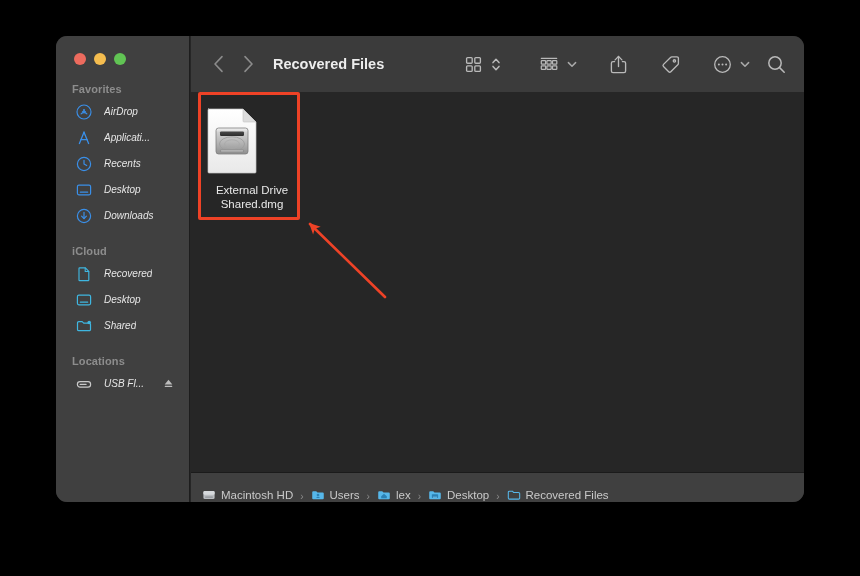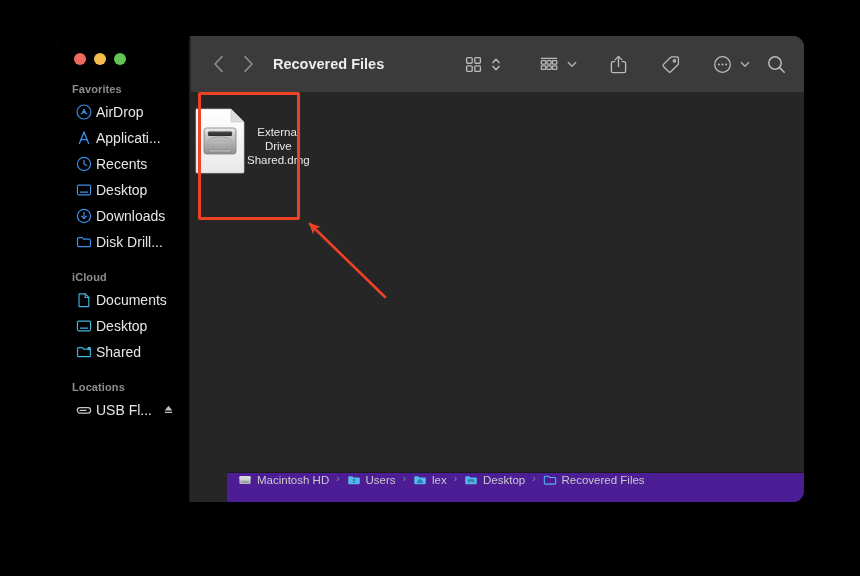--- a/index.html
+++ b/index.html
@@ -20,21 +20,21 @@
     border-radius: 11px;
     overflow: hidden;
     background: #262626;
     box-shadow: 0 12px 40px rgba(0,0,0,.75);
   }
 
   
   #sidebar {
     position: absolute; left: 0; top: 0;
     width: 134px; height: 100%;
-    background: #000000;
+    background: #404040;
     border-right: 1px solid #1d1d1d;
     overflow: hidden;
   }
   #traffic-lights {
     position: absolute; left: 18px; top: 17px;
     display: flex; gap: 8px;
   }
   .tl { width: 12px; height: 12px; border-radius: 50%; display:block; }
   .tl-close { background: #ED6B5E; }
   .tl-min   { background: #F5BD4F; }
@@ -48,26 +48,27 @@
     padding: 0 0 4px 16px;
     margin-top: 17px;
     letter-spacing: .1px;
   }
   .sb-group:first-child .sb-header { margin-top: 0; }
 
   .sb-item {
     display: flex; align-items: center;
     height: 25px;
     padding: 0 8px 0 14px;
-    gap: 4px;
+    gap: 12px;
     color: #e6e6e6;
-    font-size: 14px;
+    font-size: 10px;
     white-space: nowrap;
     border-radius: 5px;
     margin: 0 6px 1px 6px;
+    font-style: italic;
   }
   .sb-item .sb-ic {
     width: 16px; height: 16px;
     flex: 0 0 16px;
     display: flex; align-items: center; justify-content: center;
   }
   .sb-item .sb-label { overflow: hidden; text-overflow: clip; }
   .sb-trail { margin-left: auto; display:flex; align-items:center; }
   svg { display: block; }
 
@@ -99,24 +100,24 @@
 
   
   #content {
     position: absolute;
     left: 135px; top: 56px; right: 0; bottom: 30px;
     background: #262626;
   }
   #icon-grid { position: absolute; left: 0; top: 0; padding: 8px 0 0 8px; }
 
   #file-item {
-    position: absolute; left: 0; top: 6px;
+    position: absolute; left: 12px; top: 6px;
     width: 98px;
     padding: 10px 2px 8px 2px;
-    display: flex; flex-direction: row; align-items: center;
+    display: flex; flex-direction: column; 
     text-align: center;
   }
   #file-icon-wrap { width: 54px; height: 66px; }
   #file-label {
     margin-top: 9px;
     font-size: 11.5px; line-height: 14px; color: #e8e8e8;
     width: 94px; word-wrap: break-word;
   }
 
   
@@ -133,26 +134,25 @@
     left: 296px; top: 210px;
     width: 100px; height: 96px;
     pointer-events: none;
   }
 
   
   #path-bar {
     position: absolute;
     left: 135px; right: 0; bottom: 0;
     height: 30px;
-    background: #4c1d95;
+    background: #404040;
     border-top: 1px solid #1b1b1b;
-    display: flex; align-items: flex-start;
+    display: flex; align-items: flex-end;
     padding-left: 11px;
     gap: 0;
-    margin-left: 36px;
   }
   .crumb {
     display: flex; align-items: center; gap: 5px;
     color: #c9c9c9; font-size: 11.5px;
     white-space: nowrap;
   }
   .crumb-ic { width:14px; height:14px; display:flex; align-items:center; justify-content:center; }
   .crumb-sep { color: #8a8a8a; font-size: 10px; margin: 0 7px; }
 </style>
 </head>
@@ -213,39 +213,31 @@
           <div class="sb-item">
             <span class="sb-ic">
               <svg width="16" height="16" viewBox="0 0 16 16" fill="none" stroke="#3a8fe8" stroke-width="1.25" stroke-linecap="round" stroke-linejoin="round">
                 <circle cx="8" cy="8" r="6.6" stroke-width="1.2"></circle>
                 <line x1="8" y1="4.4" x2="8" y2="10.5" stroke-width="1.2"></line>
                 <polyline points="5.6,8.2 8,10.7 10.4,8.2" stroke-width="1.2"></polyline>
               </svg>
             </span>
             <span class="sb-label">Downloads</span>
           </div>
-          <div class="sb-item">
-            <span class="sb-ic">
-              <svg width="16" height="16" viewBox="0 0 16 16" fill="none" stroke="#3a8fe8" stroke-width="1.25" stroke-linecap="round" stroke-linejoin="round">
-                <path d="M1.5 4.9 a1.3 1.3 0 0 1 1.3 -1.3 H6.2 l1.5 1.6 H13.2 a1.3 1.3 0 0 1 1.3 1.3 V11.4 a1.3 1.3 0 0 1 -1.3 1.3 H2.8 A1.3 1.3 0 0 1 1.5 11.4 z" stroke-width="1.2"></path>
-              </svg>
-            </span>
-            <span class="sb-label">Disk Drill...</span>
-          </div>
         </div>
         <div class="sb-group">
           <div class="sb-header">iCloud</div>
           <div class="sb-item">
             <span class="sb-ic">
               <svg width="16" height="16" viewBox="0 0 16 16" fill="none" stroke="#3fb6e0" stroke-width="1.25" stroke-linecap="round" stroke-linejoin="round">
                 <path d="M3.6 1.9 H9.4 L12.8 5.3 V14 a.6 .6 0 0 1 -.6 .6 H3.6 a.6 .6 0 0 1 -.6 -.6 V2.5 a.6 .6 0 0 1 .6 -.6 z" stroke-width="1.15"></path>
                 <polyline points="9.2,2 9.2,5.5 12.7,5.5" stroke-width="1.1"></polyline>
               </svg>
             </span>
-            <span class="sb-label">Documents</span>
+            <span class="sb-label">Recovered</span>
           </div>
           <div class="sb-item">
             <span class="sb-ic">
               <svg width="16" height="16" viewBox="0 0 16 16" fill="none" stroke="#3fb6e0" stroke-width="1.25" stroke-linecap="round" stroke-linejoin="round">
                 <rect x="1.4" y="3.2" width="13.2" height="9.6" rx="1.5" stroke-width="1.2"></rect>
                 <line x1="4.4" y1="10.2" x2="11.6" y2="10.2" stroke-width="1.3"></line>
               </svg>
             </span>
             <span class="sb-label">Desktop</span>
           </div>

